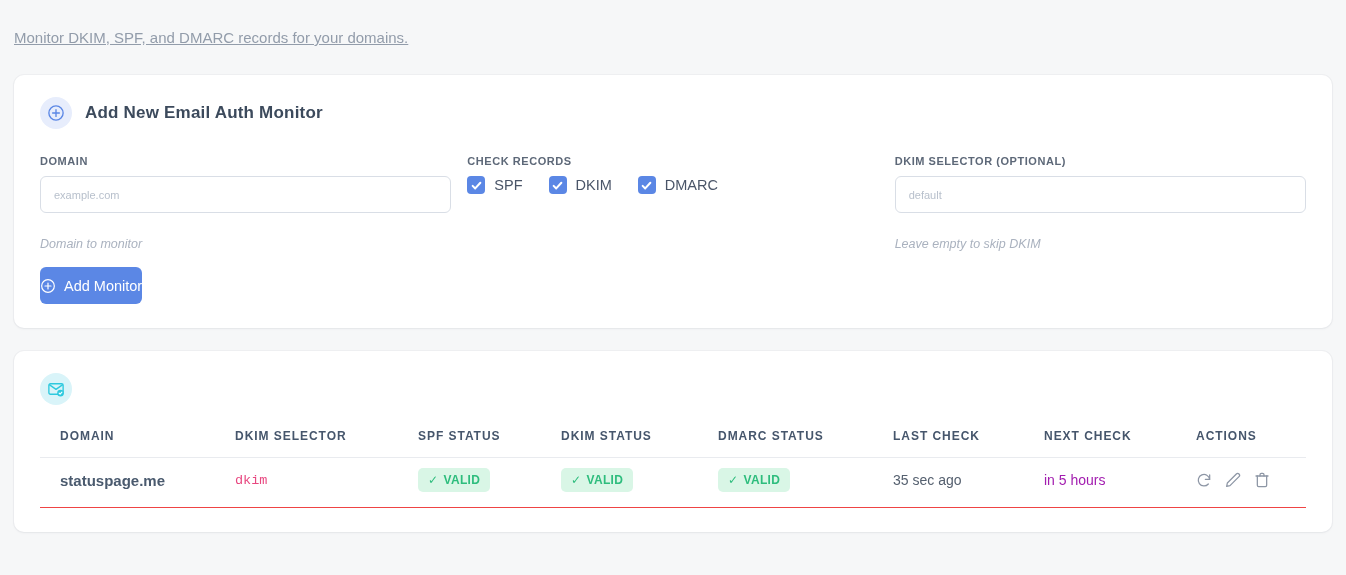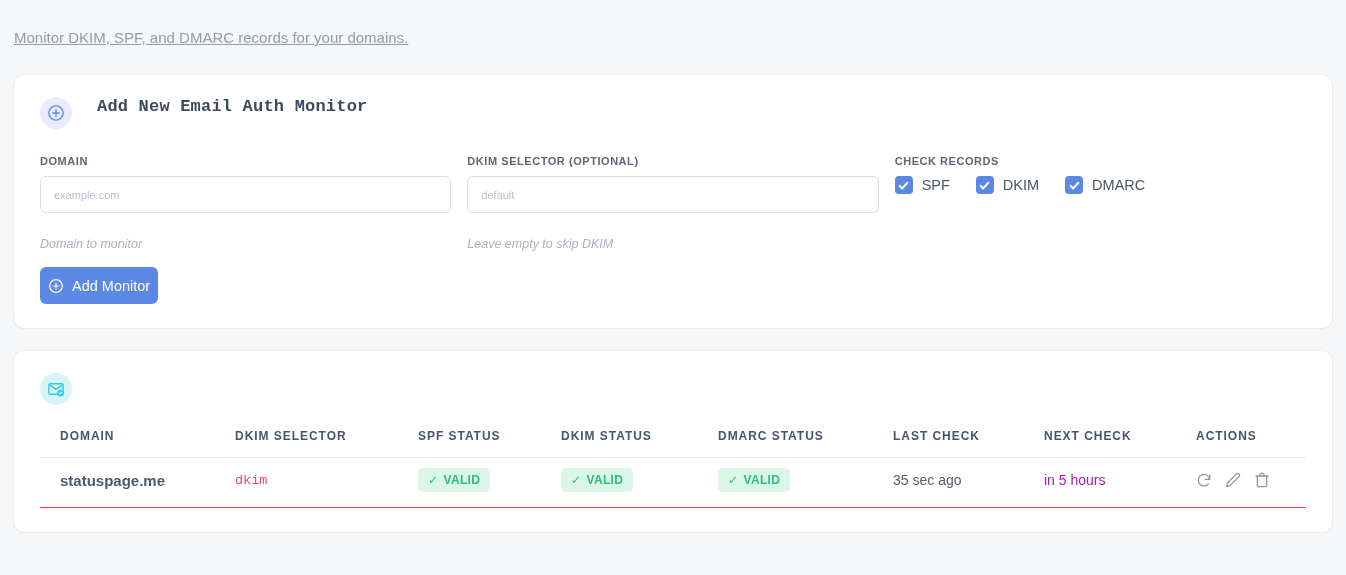--- a/index.html
+++ b/index.html
@@ -22,21 +22,21 @@
   
   .card {
     background: #ffffff;
     border-radius: 10px;
     box-shadow: 0 1px 3px rgba(25,35,60,.05), 0 0 0 1px rgba(25,35,60,.03);
     padding: 22px 26px 24px 26px;
   }
   .card-1 { margin-top: 29px; }
   .card-2 { margin-top: 23px; }
 
-  .card-header { display: flex; align-items: flex-start; gap: 25px; font-family: Liberation Mono, monospace; }
+  .card-header { display: flex; align-items: center; gap: 13px; }
   .icon-bubble {
     width: 32px; height: 32px; border-radius: 50%;
     display: flex; align-items: center; justify-content: center;
     flex: 0 0 32px;
   }
   .bubble-blue { background: #e7edfc; color: #5b87e5; }
   .bubble-cyan { background: #d9f4f9; color: #2ec9de; }
   .card-title { font-size: 17px; font-weight: 700; color: #3c4a5c; letter-spacing: .2px; }
 
   
@@ -68,21 +68,21 @@
   .checkbox {
     width: 18px; height: 18px; border-radius: 4px;
     background: #5b87e5;
     display: flex; align-items: center; justify-content: center;
   }
   .check-label { font-size: 14.5px; color: #4a5568; }
 
   .btn-primary {
     margin-top: 16px;
     display: inline-flex; align-items: center; gap: 8px;
-    height: 37px; padding: 0 8px;
+    height: 37px; padding: 0 0;
     background: #5b87e5; color: #ffffff;
     border: none; border-radius: 6px;
     font-size: 14.5px; font-family: "Liberation Sans", "DejaVu Sans", sans-serif;
     cursor: pointer;
   }
 
   
   table { border-collapse: collapse; table-layout: fixed; width: 100%; margin-top: 20px; }
   col.c1 { width: 195px; } col.c2 { width: 183px; } col.c3 { width: 143px; }
   col.c4 { width: 157px; } col.c5 { width: 175px; } col.c6 { width: 151px; }
@@ -136,26 +136,20 @@
     </div>
 
     <div class="form-grid">
       <div>
         <label class="field-label">DOMAIN</label>
         <input class="text-input" type="text" placeholder="example.com" style="">
         <div class="field-hint">Domain to monitor</div>
       </div>
 
       <div>
-        <label class="field-label">DKIM SELECTOR (OPTIONAL)</label>
-        <input class="text-input" type="text" placeholder="default" style="">
-        <div class="field-hint">Leave empty to skip DKIM</div>
-      </div>
-
-      <div>
         <label class="field-label">CHECK RECORDS</label>
         <div class="checks-row">
           <span class="check-item">
             <span class="checkbox">
               <svg width="11" height="11" viewBox="0 0 12 12" fill="none" stroke="#ffffff" stroke-width="2.2" stroke-linecap="round" stroke-linejoin="round">
                   <polyline points="1.8,6.4 4.6,9.2 10.2,3"></polyline>
                 </svg>
             </span>
             <span class="check-label">SPF</span>
           </span>
@@ -169,20 +163,26 @@
           </span>
           <span class="check-item">
             <span class="checkbox">
               <svg width="11" height="11" viewBox="0 0 12 12" fill="none" stroke="#ffffff" stroke-width="2.2" stroke-linecap="round" stroke-linejoin="round">
                   <polyline points="1.8,6.4 4.6,9.2 10.2,3"></polyline>
                 </svg>
             </span>
             <span class="check-label">DMARC</span>
           </span>
         </div>
+      </div>
+
+      <div>
+        <label class="field-label">DKIM SELECTOR (OPTIONAL)</label>
+        <input class="text-input" type="text" placeholder="default" style="">
+        <div class="field-hint">Leave empty to skip DKIM</div>
       </div>
     </div>
 
     <button class="btn-primary">
       <span style="display:inline-flex;">
         <svg width="16" height="16" viewBox="0 0 24 24" fill="none" stroke="#ffffff" stroke-width="1.8" stroke-linecap="round">
           <circle cx="12" cy="12" r="9.5"></circle>
           <line x1="12" y1="7.5" x2="12" y2="16.5"></line>
           <line x1="7.5" y1="12" x2="16.5" y2="12"></line>
         </svg>

